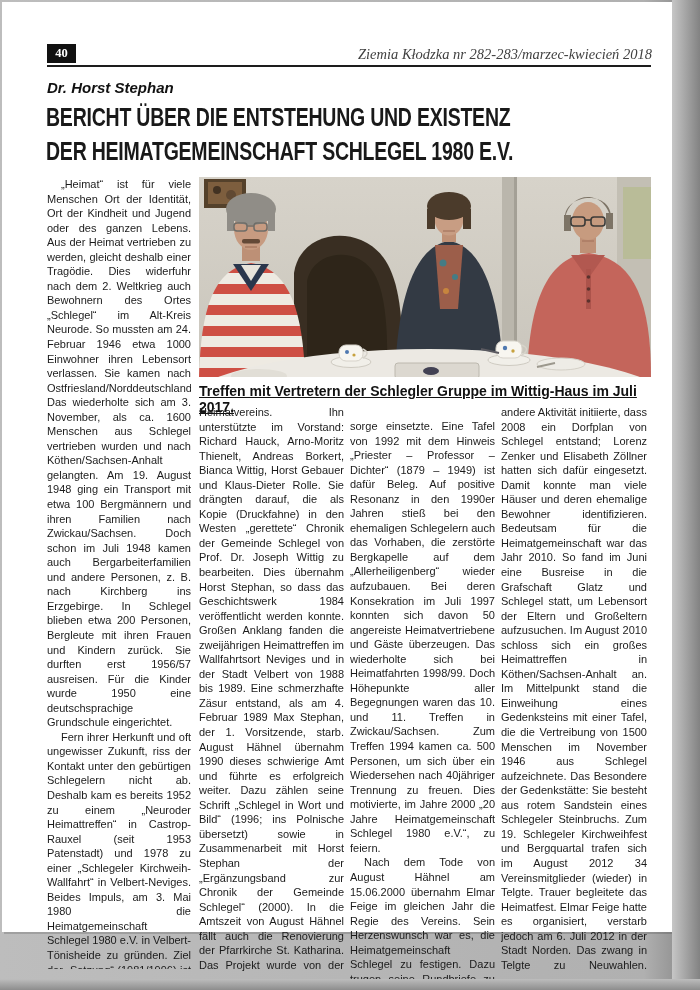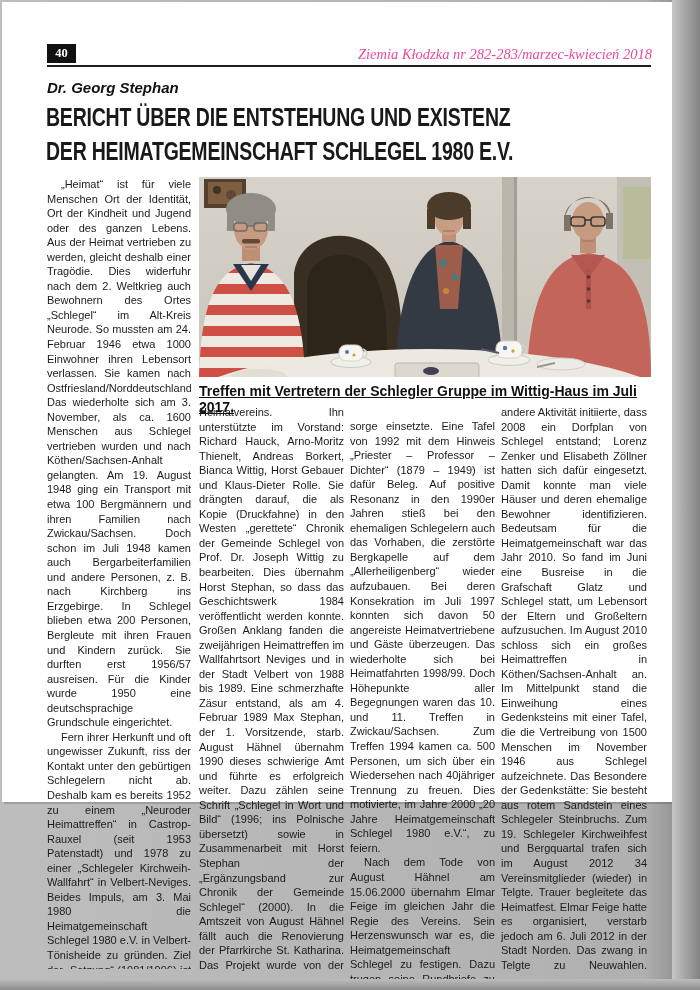--- a/index.html
+++ b/index.html
@@ -2,36 +2,36 @@
 <html><head>
 <meta charset="utf-8">
 <style>
   html,body{margin:0;padding:0;}
   body{
     width:700px;height:990px;position:relative;overflow:hidden;
     background:linear-gradient(to right,#bdbdbd 0%,#b0b0b0 92%,#7e7e7e 100%);
     font-family:"Liberation Sans",sans-serif;
   }
   .page{
-    position:absolute;left:2px;top:2px;width:670px;height:800px;
+    position:absolute;left:2px;top:2px;width:670px;height:930px;
     background:#ffffff;
     box-shadow:2px 2px 0 rgba(0,0,0,0.15);
   }
   .edge-right{position:absolute;top:0;right:0;width:28px;height:990px;
     background:linear-gradient(to right,#c6c6c6,#828282);}
   .edge-bottom{position:absolute;left:0;bottom:0;width:700px;height:11px;
     background:linear-gradient(to bottom,#bdbdbd,#8d8d8d);}
   .pagenum-box{
     position:absolute;left:45px;top:42px;width:29px;height:19px;
     background:#111111;color:#ffffff;text-align:center;
     font-family:"Liberation Serif",serif;font-weight:bold;font-size:12.5px;line-height:19px;
   }
   .journal{
     position:absolute;right:20px;top:44px;
-    font-family:"Liberation Serif",serif;font-style:italic;font-size:14.5px;color:#ec4899;
+    font-family:"Liberation Serif",serif;font-style:italic;font-size:14.5px;color:#404040;
   }
   .rule{position:absolute;left:45px;top:63px;width:604px;height:2px;background:#1d1d1d;}
   .author{
     position:absolute;left:45px;top:77px;
     font-weight:bold;font-style:italic;font-size:15px;color:#111111;
   }
   .title-line{
     position:absolute;left:44px;white-space:nowrap;
     font-weight:bold;font-size:26px;color:#191919;letter-spacing:-0.3px;
     transform:scaleX(0.75);transform-origin:left center;
@@ -60,21 +60,21 @@
 <body>
 
 <div class="page">
 
   <div class="pagenum-box">
     <span>40</span>
   </div>
   <div class="journal">Ziemia Kłodzka nr 282-283/marzec-kwiecień 2018</div>
   <div class="rule"></div>
 
-  <div class="author">Dr. Georg Stephan</div>
+  <div class="author">Dr. Horst Stephan</div>
   <div class="title-line l1">BERICHT ÜBER DIE ENTSTEHUNG UND EXISTENZ</div>
   <div class="title-line l2">DER HEIMATGEMEINSCHAFT SCHLEGEL 1980 E.V.</div>
 
   <div class="col" id="col1">
       <p class="indent">„Heimat“ ist für viele Menschen Ort der Identität, Ort der Kindheit und Jugend oder des ganzen Lebens. Aus der Heimat vertrieben zu werden, gleicht deshalb einer Tragödie. Dies widerfuhr nach dem 2. Weltkrieg auch Bewohnern des Ortes „Schlegel“ im Alt-Kreis Neurode. So mussten am 24. Februar 1946 etwa 1000 Einwohner ihren Lebensort verlassen. Sie kamen nach Ostfriesland/Norddeutschland. Das wiederholte sich am 3. November, als ca. 1600 Menschen aus Schlegel vertrieben wurden und nach Köthen/Sachsen-Anhalt gelangten. Am 19. August 1948 ging ein Transport mit etwa 100 Bergmännern und ihren Familien nach Zwickau/Sachsen. Doch schon im Juli 1948 kamen auch Bergarbeiterfamilien und andere Personen, z. B. nach Kirchberg ins Erzgebirge. In Schlegel blieben etwa 200 Personen, Bergleute mit ihren Frauen und Kindern zurück. Sie durften erst 1956/57 ausreisen. Für die Kinder wurde 1950 eine deutschsprachige Grundschule eingerichtet.</p>
       <p class="indent">Fern ihrer Herkunft und oft ungewisser Zukunft, riss der Kontakt unter den gebürtigen Schlegelern nicht ab. Deshalb kam es bereits 1952 zu einem „Neuroder Heimattreffen“ in Castrop-Rauxel (seit 1953 Patenstadt) und 1978 zu einer „Schlegeler Kirchweih-Wallfahrt“ in Velbert-Neviges. Beides Impuls, am 3. Mai 1980 die Heimatgemeinschaft Schlegel 1980 e.V. in Velbert-Tönisheide zu gründen. Ziel der „Satzung“ (1981/1996) ist es: den Heimatgedanken zu pflegen; das heißt, Kulturgut (Bilder, Bücher, Pläne, Urkunden) zu sammeln, heimatkundliche Arbeiten zu fördern, eine Personenkartei zu führen, Heimattreffen zu veranstalten sowie Kontakte zu „Stupic“ zu suchen und zu pflegen. Diese Zielsetzung führte bald zu zahlreichen Aktivitäten. So fand schon im Sommer 1980 eine Heimatfahrt mit einem Gottesdienst in St. Katharina statt. Die Initiatoren waren Georg Hoffmann und Max Stephan, der 1. Vorsitzende des</p>
     </div>
 
   <div class="photo">
     <svg width="452" height="200" viewBox="0 0 452 200" xmlns="http://www.w3.org/2000/svg">

